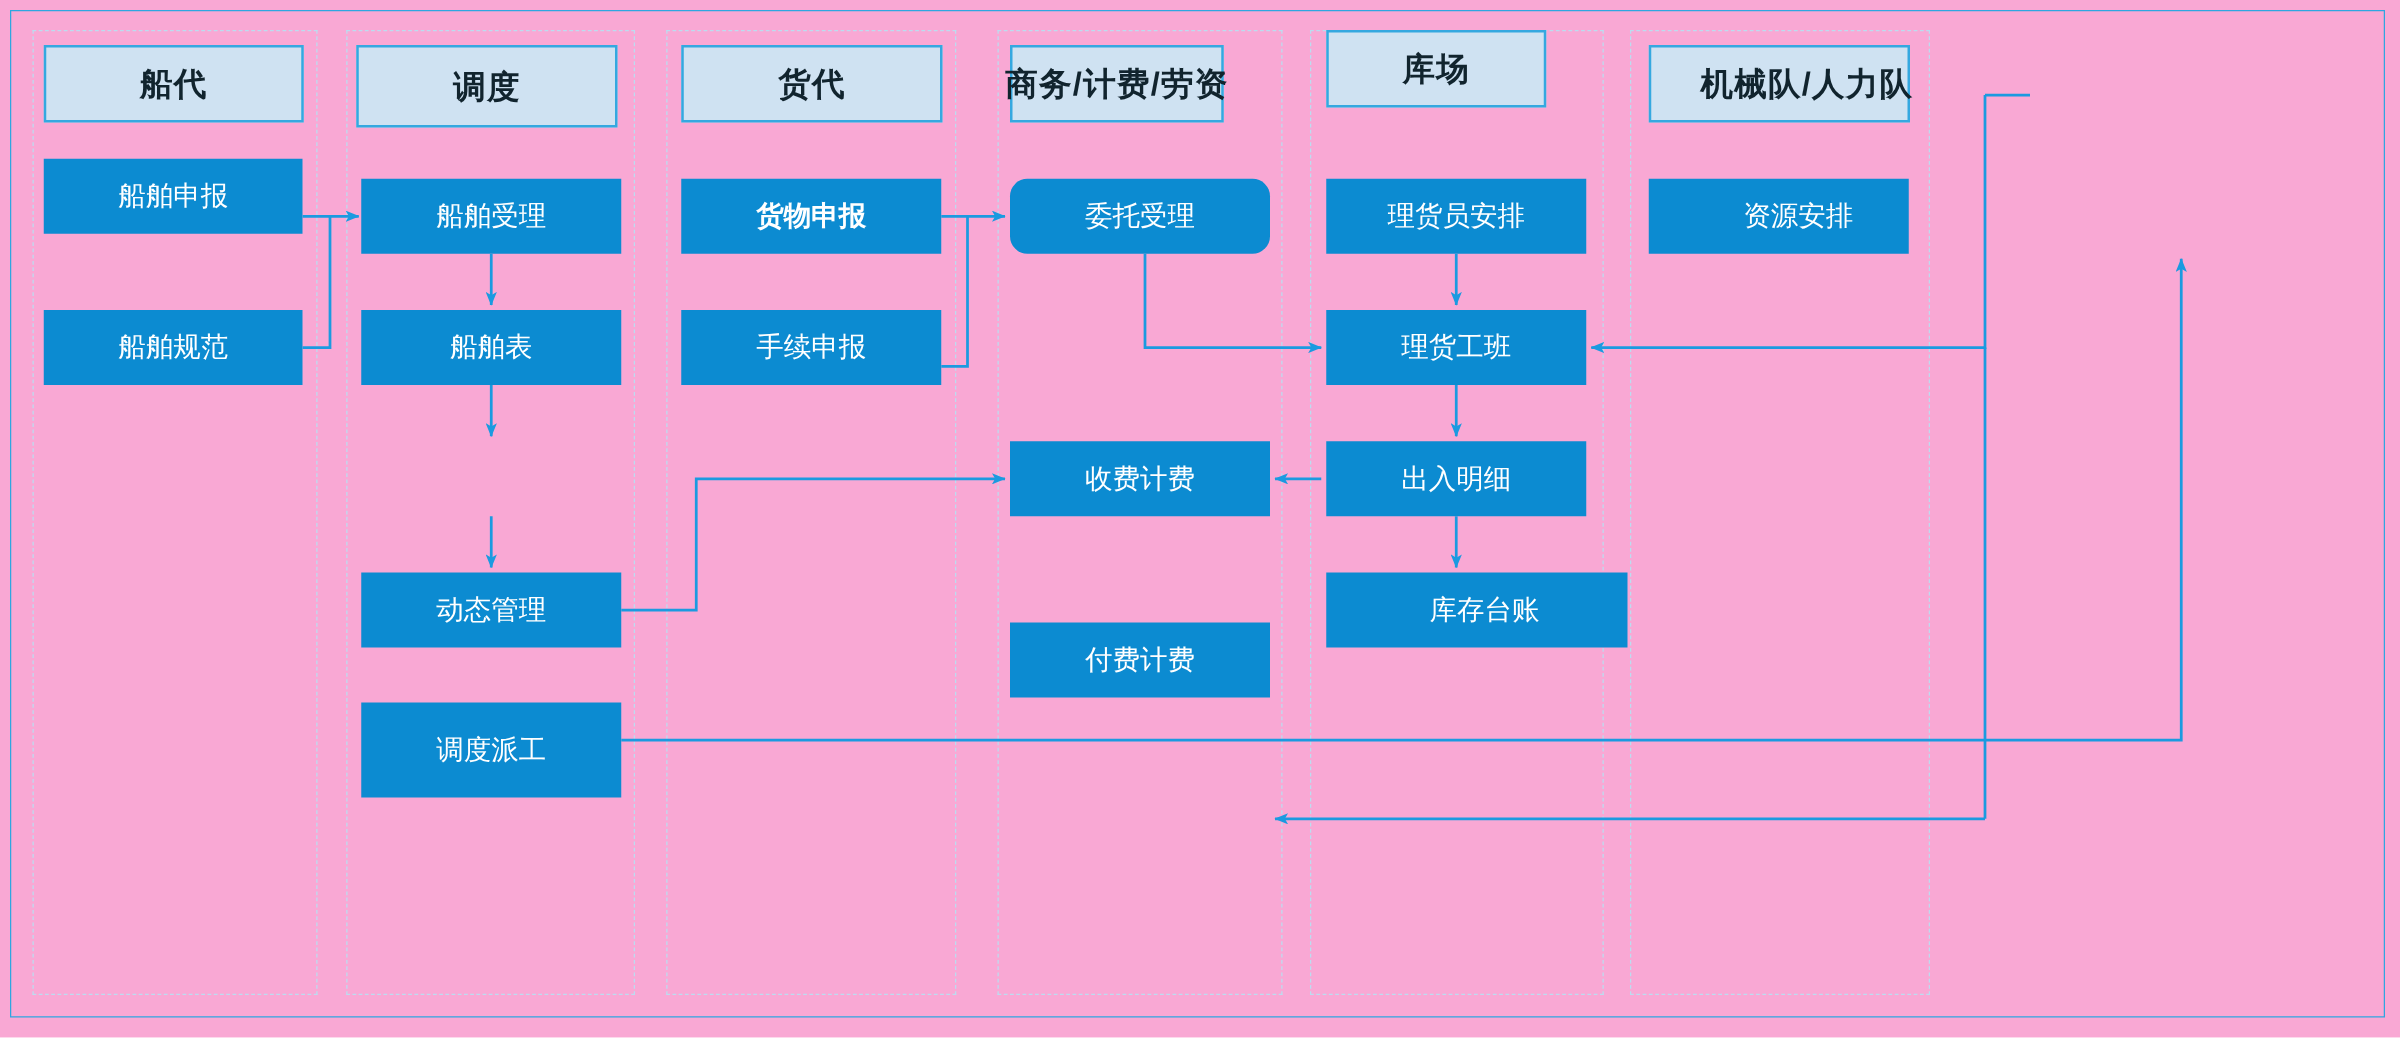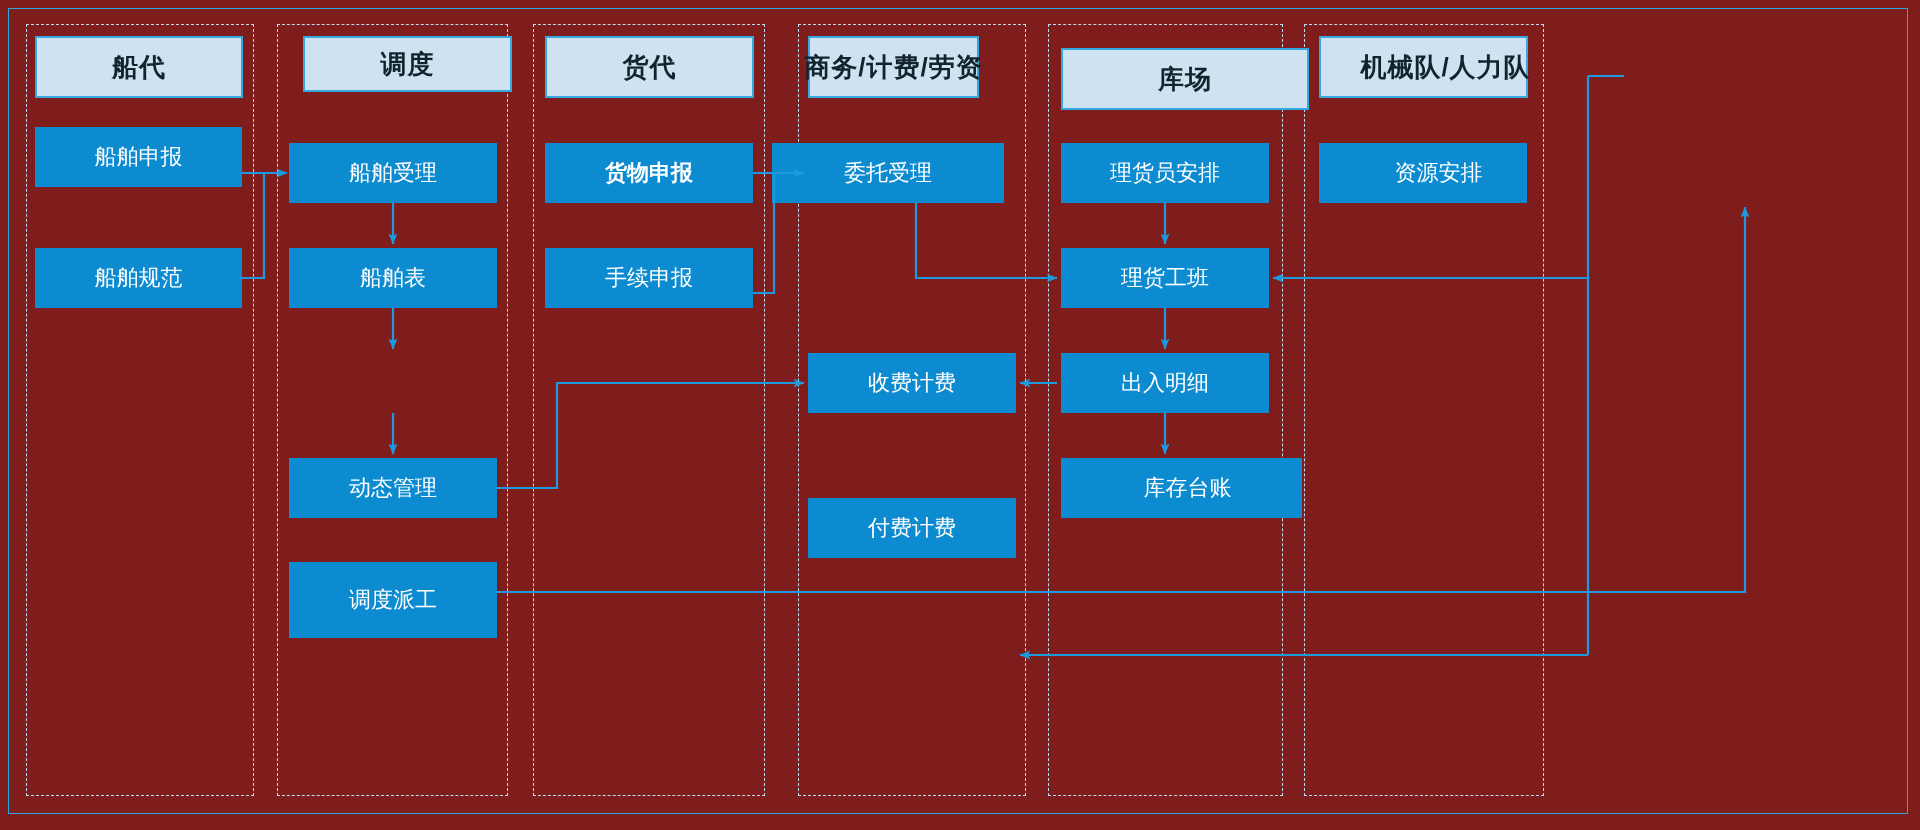--- a/index.html
+++ b/index.html
@@ -1,20 +1,20 @@
 <!DOCTYPE html>
 <html><head>
 <meta charset="utf-8">
 <style>
   html,body{margin:0;padding:0;background:#ffffff;}
   body{font-family:"Liberation Sans","DejaVu Sans",sans-serif;}
   #canvas{
     position:relative;
     width:1920px;height:830px;
-    background:#7f1d1d;
+    background:#f9a8d4;
     overflow:hidden;
   }
   #outer-frame{
     position:absolute;
     left:8px;top:8px;
     width:1900px;height:806px;
     border:1px solid #2ea6e0;
     box-sizing:border-box;
   }
   .lane{
@@ -59,38 +59,38 @@
   <div id="outer-frame"></div>
 
   <div class="lane" style="left:26px;width:228px;"></div>
   <div class="lane" style="left:277px;width:231px;"></div>
   <div class="lane" style="left:533px;width:232px;"></div>
   <div class="lane" style="left:798px;width:228px;"></div>
   <div class="lane" style="left:1048px;width:235px;"></div>
   <div class="lane" style="left:1304px;width:240px;"></div>
 
   <div class="hdr" style="left:35px;top:36px;width:208px;height:62px;">船代</div>
-  <div class="hdr" style="left:303px;top:36px;width:209px;height:56px;">调度</div>
+  <div class="hdr" style="left:285px;top:36px;width:209px;height:66px;">调度</div>
   <div class="hdr" style="left:545px;top:36px;width:209px;height:62px;">货代</div>
   <div class="hdr" style="left:808px;top:36px;width:171px;height:62px;">商务/计费/劳资</div>
-  <div class="hdr" style="left:1061px;top:48px;width:248px;height:62px;">库场</div>
+  <div class="hdr" style="left:1061px;top:24px;width:176px;height:62px;">库场</div>
   <div class="hdr" style="left:1319px;top:36px;width:209px;height:62px;padding-left:44px;">机械队/人力队</div>
 
   <div class="node" style="left:35px;top:127px;width:207px;height:60px;">船舶申报</div>
   <div class="node" style="left:35px;top:248px;width:207px;height:60px;">船舶规范</div>
 
   <div class="node" style="left:289px;top:143px;width:208px;height:60px;">船舶受理</div>
   <div class="node" style="left:289px;top:248px;width:208px;height:60px;">船舶表</div>
   <div class="node" style="left:289px;top:458px;width:208px;height:60px;">动态管理</div>
   <div class="node" style="left:289px;top:562px;width:208px;height:76px;text-align:right;">调度派工</div>
 
   <div class="node" style="left:545px;top:143px;width:208px;height:60px;font-weight:bold;">货物申报</div>
   <div class="node" style="left:545px;top:248px;width:208px;height:60px;">手续申报</div>
 
-  <div class="node" style="left:772px;top:143px;width:232px;height:60px;">委托受理</div>
+  <div class="node" style="left:808px;top:143px;width:208px;height:60px;border-radius:14px;">委托受理</div>
   <div class="node" style="left:808px;top:353px;width:208px;height:60px;">收费计费</div>
   <div class="node" style="left:808px;top:498px;width:208px;height:60px;">付费计费</div>
 
   <div class="node" style="left:1061px;top:143px;width:208px;height:60px;">理货员安排</div>
   <div class="node" style="left:1061px;top:248px;width:208px;height:60px;">理货工班</div>
   <div class="node" style="left:1061px;top:353px;width:208px;height:60px;">出入明细</div>
   <div class="node" style="left:1061px;top:458px;width:241px;height:60px;padding-left:12px;">库存台账</div>
 
   <div class="node" style="left:1319px;top:143px;width:208px;height:60px;padding-left:31px;">资源安排</div>
 

